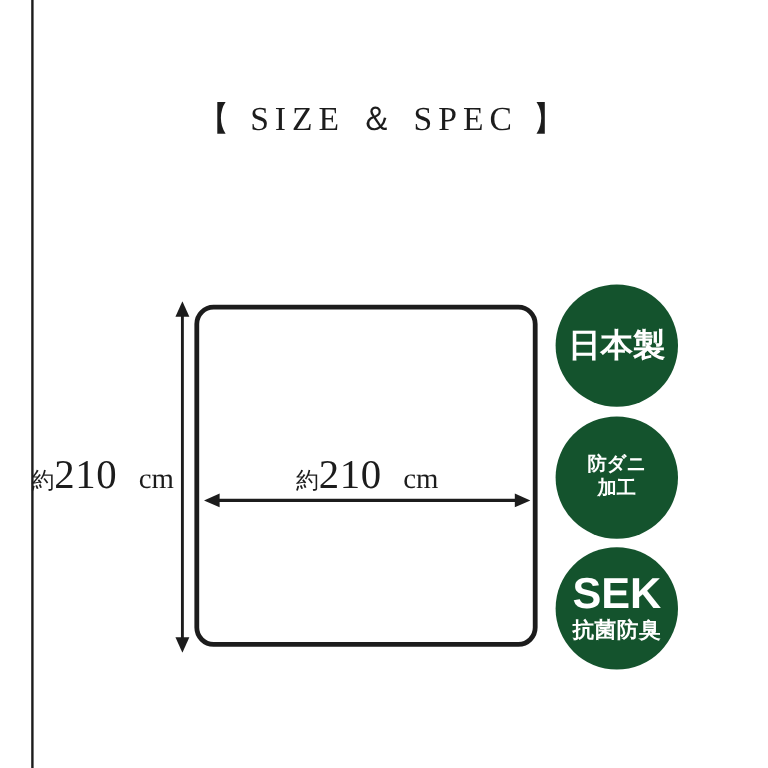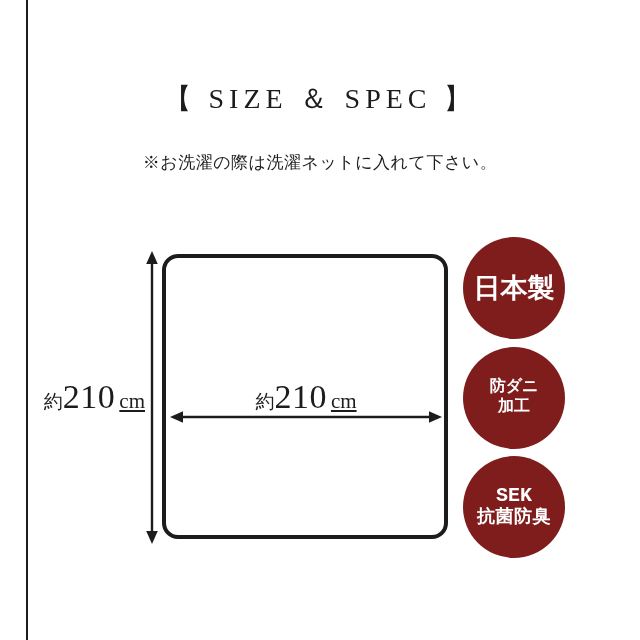--- a/index.html
+++ b/index.html
@@ -58,52 +58,51 @@
     top: 378px; left: 38px;
     width: 107px;
     justify-content: flex-end;
   }
   .dim-inner {
     top: 378px; left: 306px;
     transform: translateX(-50%);
   }
   .dim-label .approx { font-size: 19px; }
   .dim-label .num    { font-size: 34px; letter-spacing: 0.5px; text-align: right; }
-  .dim-label .unit   { font-size: 21px; margin-left: 4px; text-decoration: underline; }
+  .dim-label .unit   { font-size: 24px; margin-left: 18px; }
   .badge {
     position: absolute;
     left: 463px;
     width: 102px; height: 102px;
     border-radius: 50%;
-    background: #7f1d1d;
+    background: #14532d;
     color: #ffffff;
     display: flex;
     flex-direction: column;
     align-items: center;
     justify-content: center;
     text-align: center;
-    font-family: Liberation Mono, monospace;
+    font-family: Liberation Sans, sans-serif;
     font-weight: 700;
   }
   .badge-1 { top: 237px; font-size: 27px; }
   .badge-2 { top: 347px; font-size: 16px; line-height: 1.22; }
   .badge-3 { top: 456px; }
-  .badge-3 .line-main { font-size: 20px; line-height: 1.05; }
+  .badge-3 .line-main { font-size: 36px; line-height: 1.05; }
   .badge-3 .line-sub  { font-size: 18px; line-height: 1.3; letter-spacing: 0.5px; }
 </style>
 </head>
 <body>
 
 <div class="page">
 
   <div class="left-rule"></div>
 
   <h1 class="title">【 SIZE ＆ SPEC 】</h1>
 
-  <p class="note">※お洗濯の際は洗濯ネットに入れて下さい。</p>
 
   <div class="futon"></div>
 
   <svg class="arrow-v" width="18" height="293" viewBox="0 0 18 293" aria-hidden="true">
     <line x1="9" y1="11" x2="9" y2="282" stroke="#1c1c1c" stroke-width="2.4"></line>
     <polygon points="9,0 3.2,13 14.8,13" fill="#1c1c1c"></polygon>
     <polygon points="9,293 3.2,280 14.8,280" fill="#1c1c1c"></polygon>
   </svg>
 
   <svg class="arrow-h" width="272" height="18" viewBox="0 0 272 18" aria-hidden="true">

